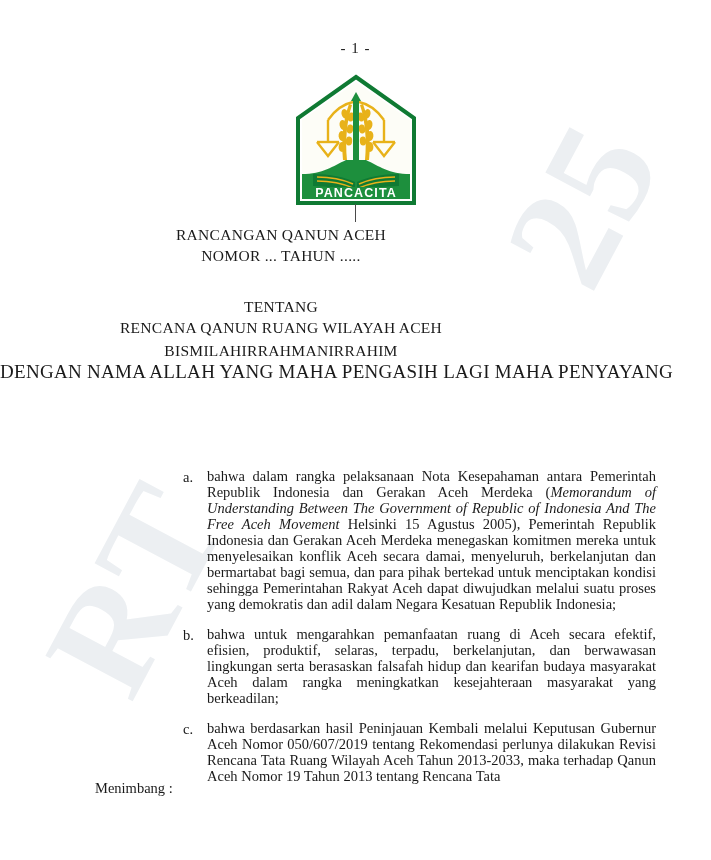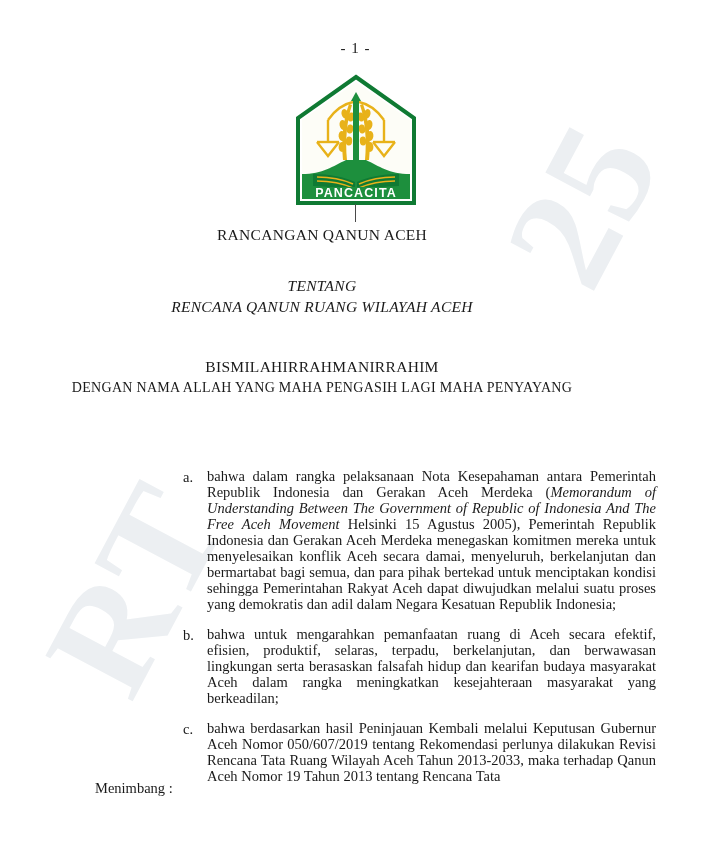--- a/index.html
+++ b/index.html
@@ -85,36 +85,35 @@
     height: 18px;
     background: #4a4a4a;
   }
 
   
   .centered-block {
     position: absolute;
     left: 0;
     width: 562px;
     text-align: center;
-    margin-left: 41px;
   }
   .title-line {
     font-family: "Liberation Serif", serif;
     font-size: 15.5px;
     line-height: 21px;
     letter-spacing: 0.3px;
     white-space: nowrap;
   }
   .title-line.small {
-    font-size: 14px;
+    font-size: 19px;
   }
 
   #block-qanun { top: 224px; }
-  #block-tentang { top: 275px; font-style: italic; }
-  #block-bismillah { top: 356px; }
+  #block-tentang { top: 296px; }
+  #block-bismillah { top: 340px; }
   #block-rahmat { top: 412px; }
 
   
   .considering {
     position: absolute;
     top: 468px;
     left: 0;
     width: 711px;
   }
   .consider-row {
@@ -226,20 +225,21 @@
       </g>
 
       <rect x="9" y="113" width="108" height="12" fill="#1d8f3d"></rect>
       <text x="63" y="123" text-anchor="middle" font-family="Liberation Sans, sans-serif" font-size="12.5" font-weight="bold" letter-spacing="1.1" fill="#ffffff">PANCACITA</text>
     </svg>
   </div>
   <div class="stem"></div>
 
   <div class="centered-block" id="block-qanun">
     <div class="title-line">RANCANGAN QANUN ACEH</div>
+    <div class="title-line">NOMOR ...  TAHUN .....</div>
   </div>
 
   <div class="centered-block" id="block-tentang">
     <div class="title-line">TENTANG</div>
     <div class="title-line">RENCANA QANUN RUANG WILAYAH ACEH</div>
   </div>
 
   <div class="centered-block" id="block-bismillah">
     <div class="title-line">BISMILAHIRRAHMANIRRAHIM</div>
     <div class="title-line small">DENGAN NAMA ALLAH YANG MAHA PENGASIH LAGI MAHA PENYAYANG</div>

